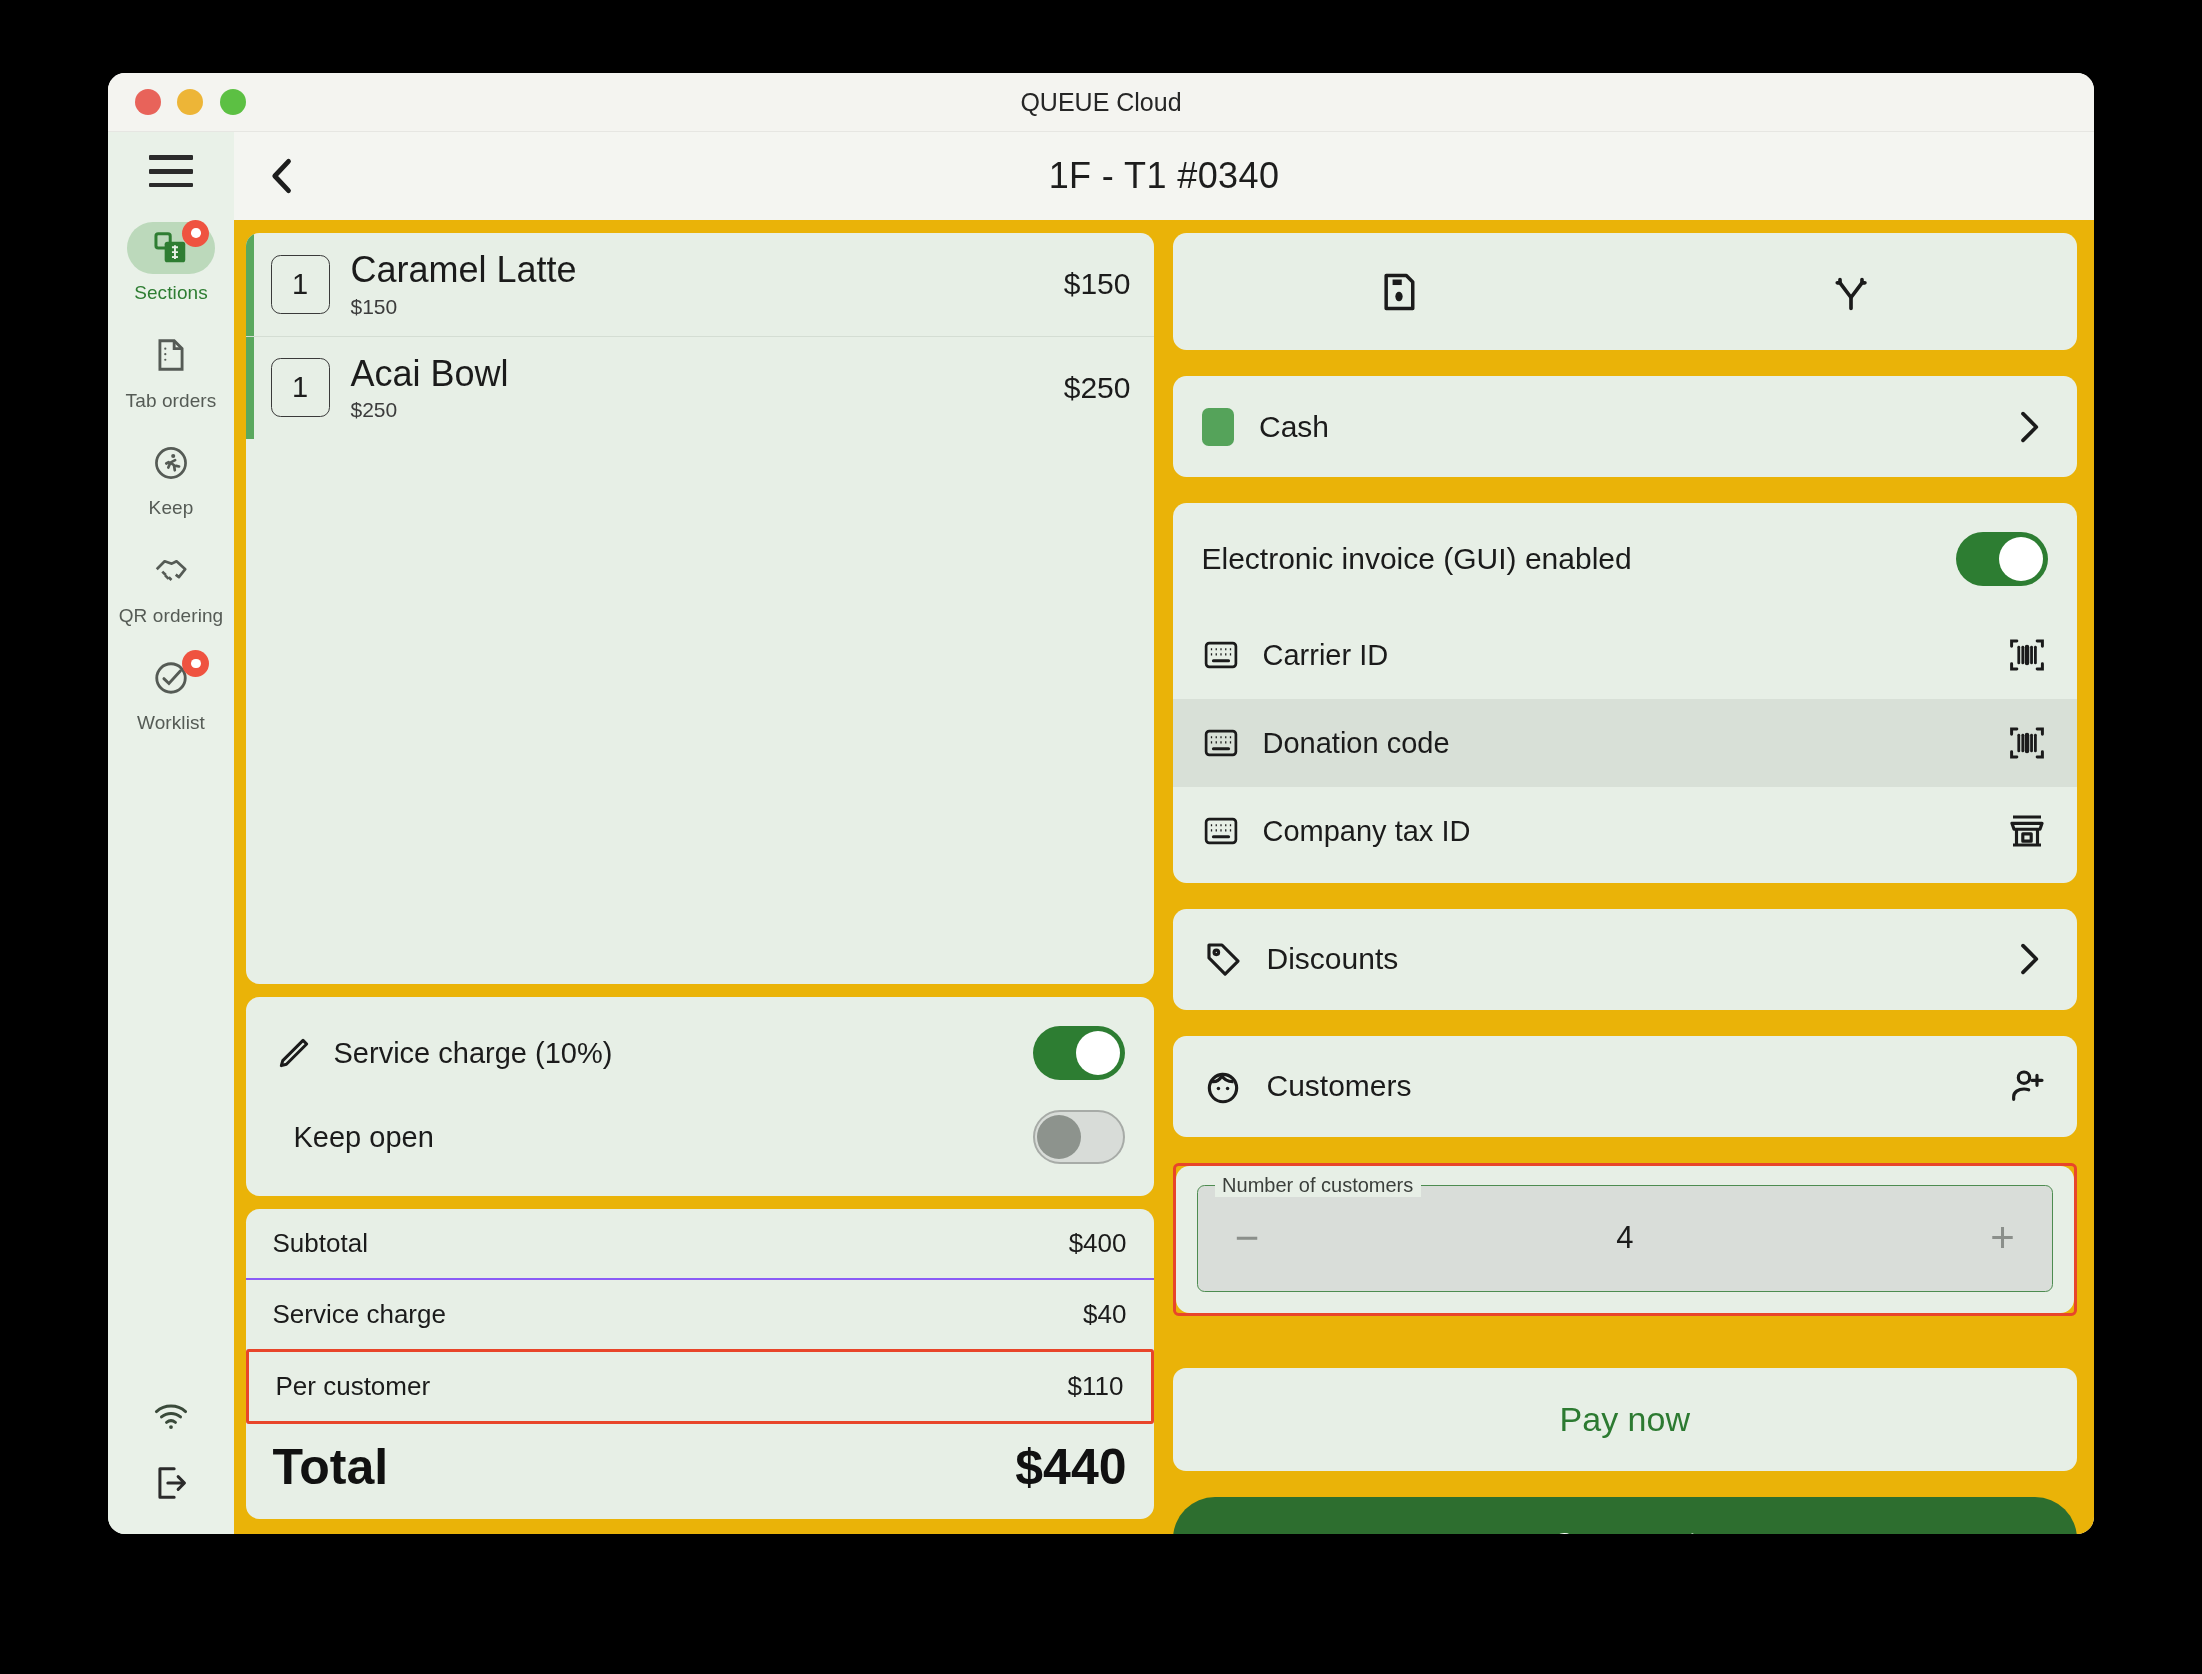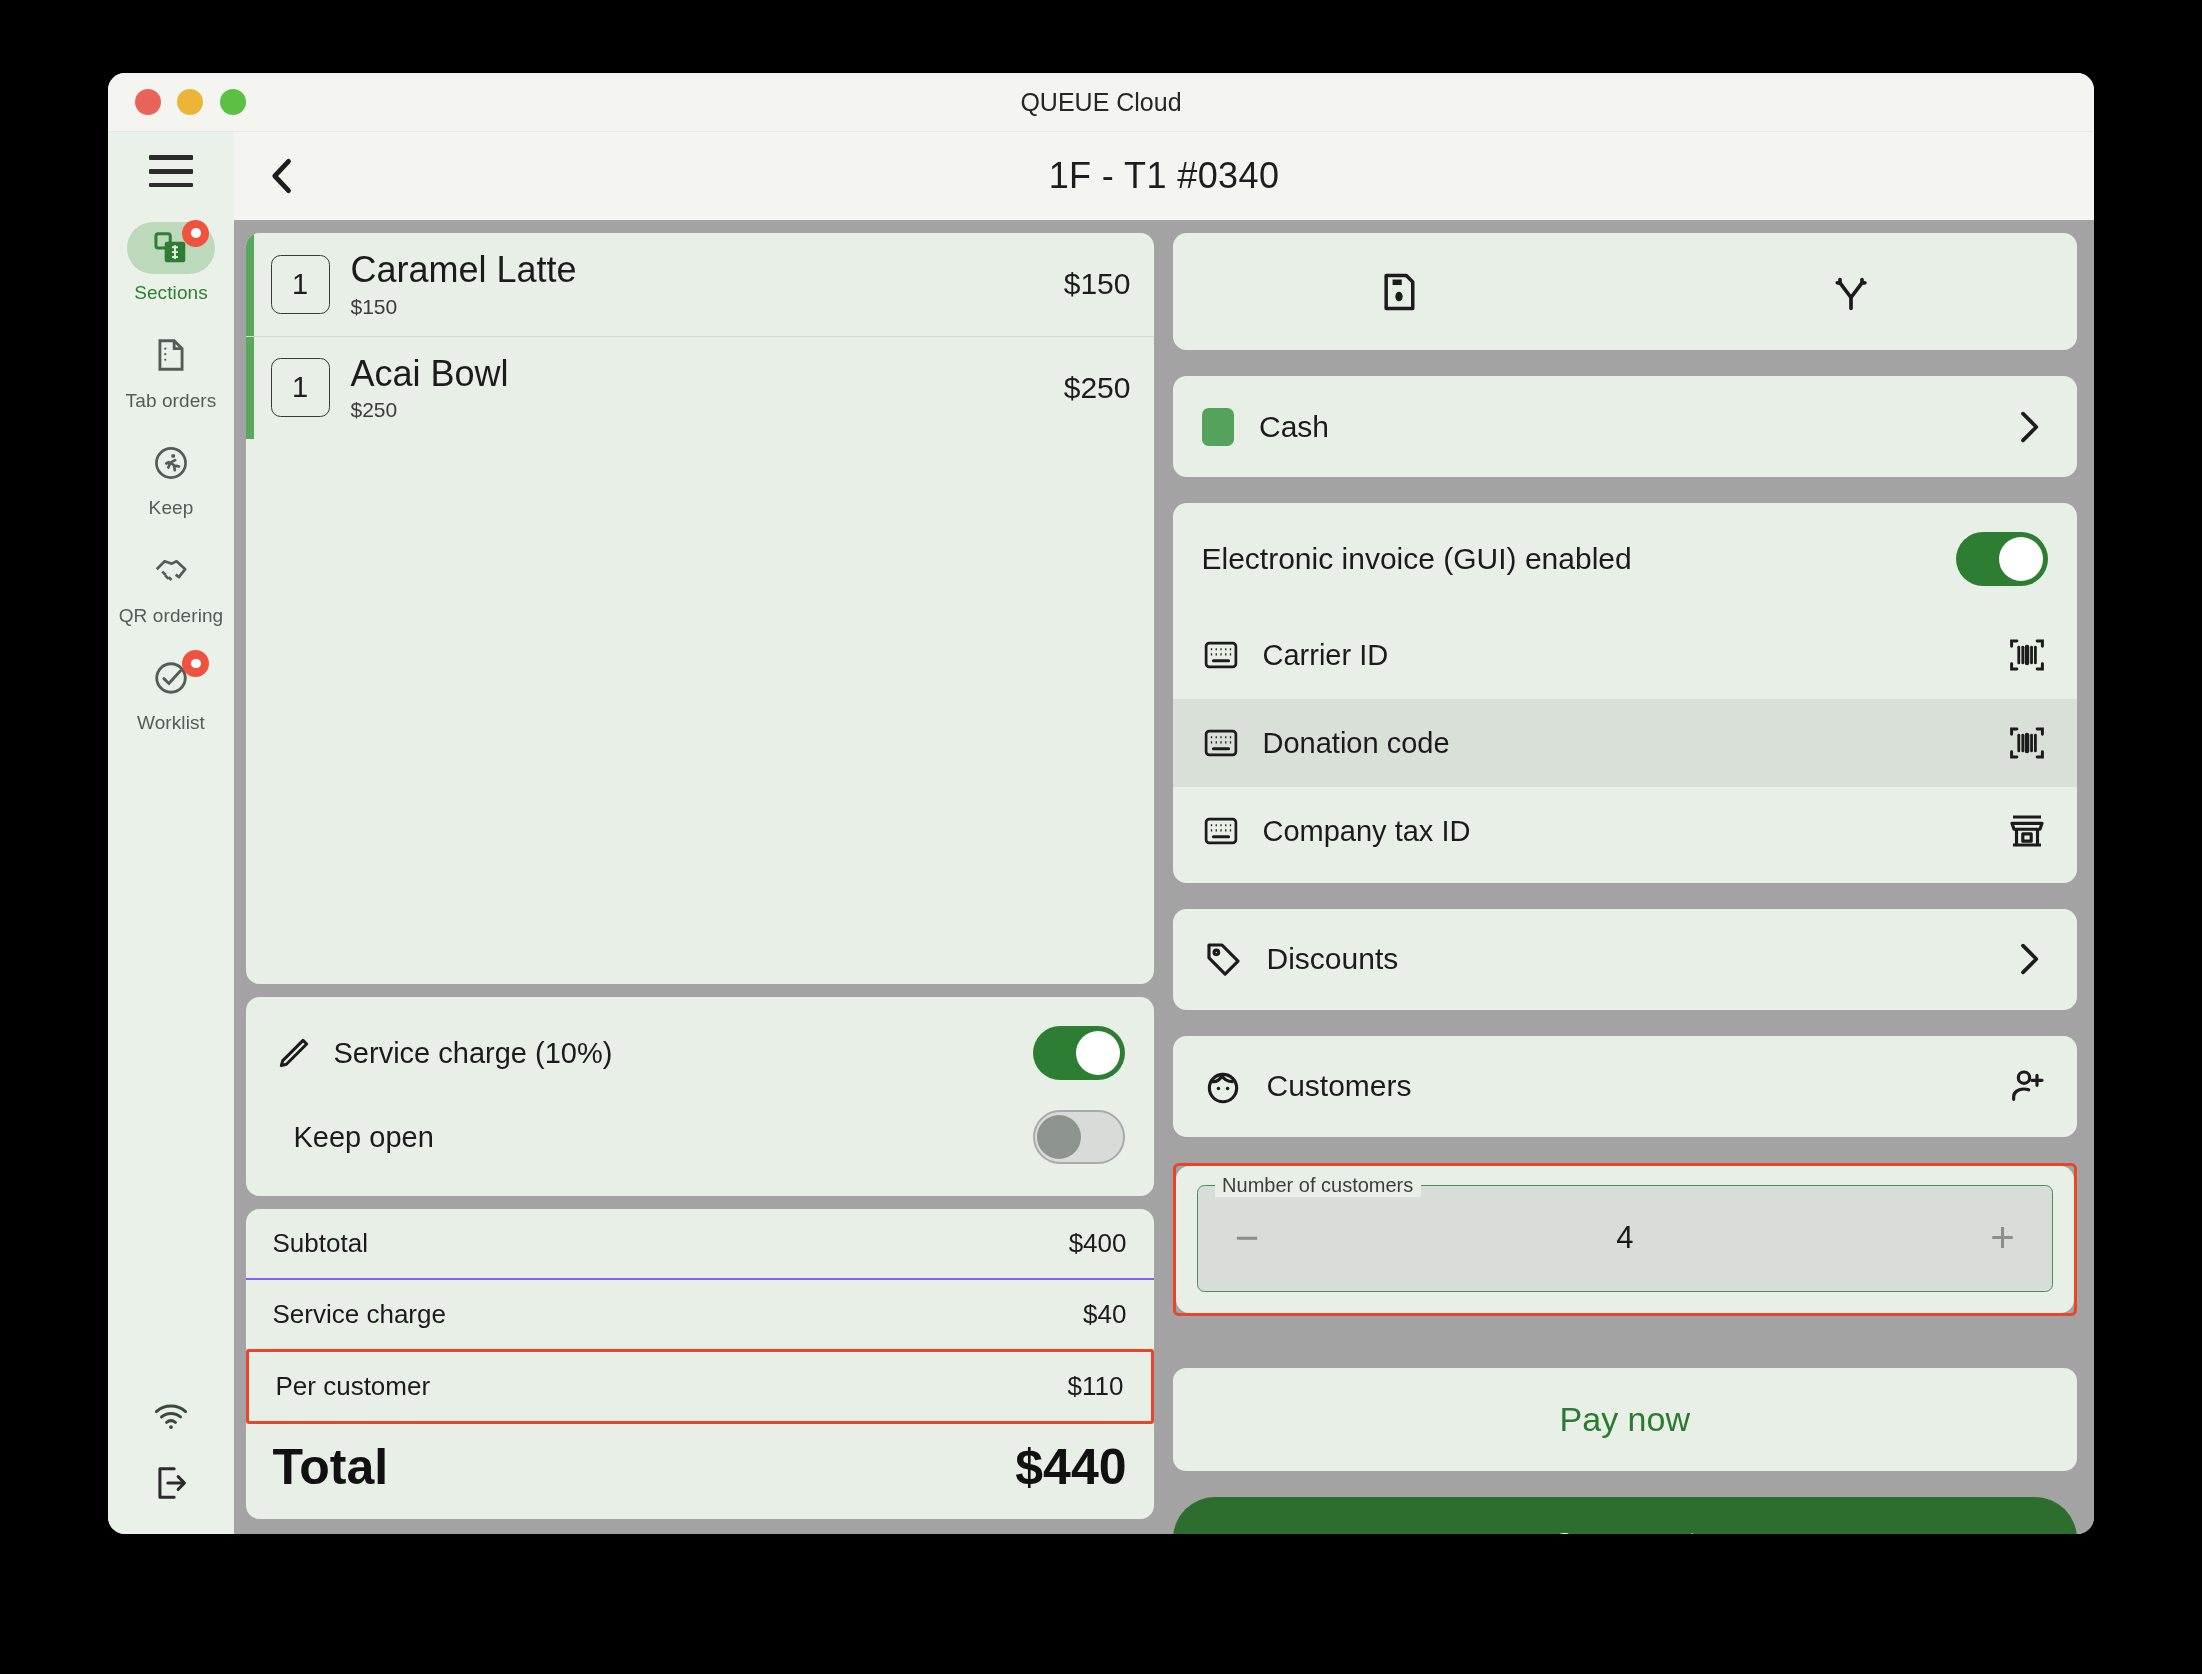--- a/index.html
+++ b/index.html
@@ -64,21 +64,21 @@
   .badge {
     position:absolute; top: -1.9px; right: 5.7px;
     width: 27px; height: 27px; border-radius: 50%;
     background:#ef5340; display:flex; align-items:center; justify-content:center;
   }
   .badge i { width: 9.6px; height:9.6px; border-radius:50%; background:#fff; display:block;}
   .sidebar-spacer { flex:1 1 auto; }
   .sidebar-foot { display:flex; flex-direction:column; align-items:center; gap: 29px; padding-bottom: 32.5px; }
   .sidebar-foot svg { width: 38px; height: 38px; cursor:pointer; }
   
-  .main { flex:1 1 auto; display:flex; flex-direction:column; min-width:0; background:#a3a3a3;}
+  .main { flex:1 1 auto; display:flex; flex-direction:column; min-width:0; background:#eab308;}
   .topbar {
     height: 88px; background:#f4f5f1; display:flex; align-items:center;
     position:relative; flex:0 0 auto; padding-left: 27px;
   }
   .back-btn { width:44px; height:44px; display:flex; align-items:center; justify-content:center; cursor:pointer;}
   .order-title {
     position:absolute; left:0; right:0; text-align:center;
     font-size: 36px; font-weight: 500; color:#1d1d1d; letter-spacing:0.4px;
   }
   .columns { flex:1 1 auto; display:flex; gap: 19px; padding: 13.4px 17px 15.3px 11.5px; min-height:0; }

